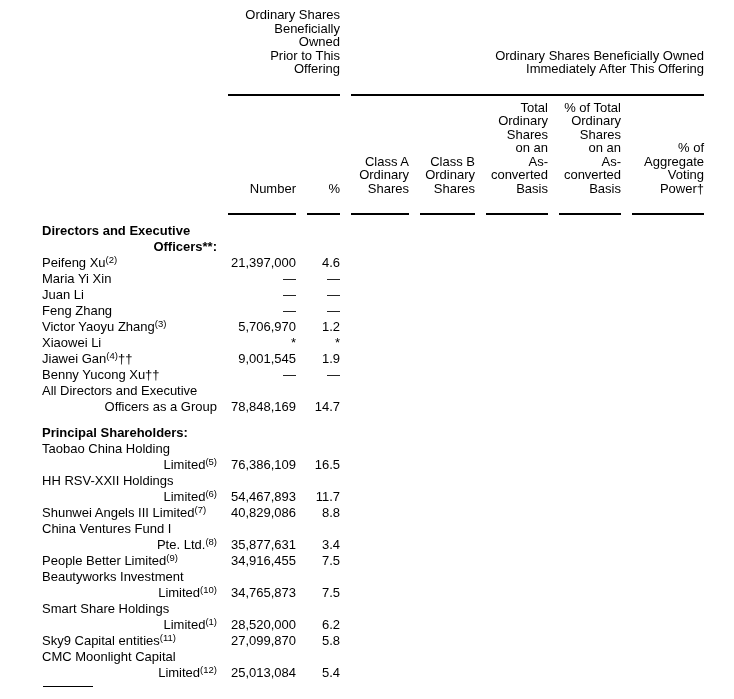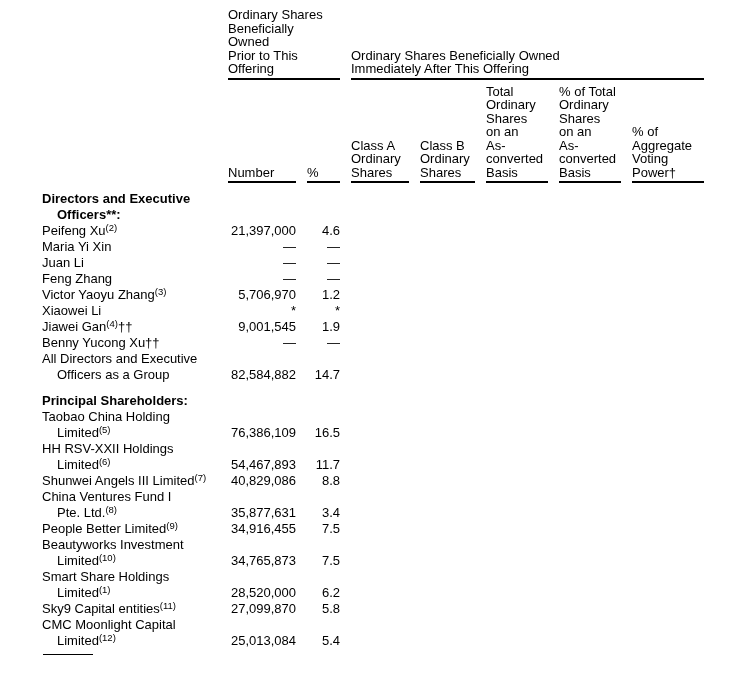--- a/index.html
+++ b/index.html
@@ -17,44 +17,44 @@
   }
   table.ownership {
     border-collapse: separate;
     border-spacing: 11px 0;
     table-layout: fixed;
     margin: 8px 0 0 31px;
   }
   thead th {
     font-weight: normal;
     vertical-align: bottom;
-    text-align: left;
+    text-align: right;
     white-space: pre-line;
     line-height: 13.5px;
-    padding: 0 0 2px 0;
+    padding: 0 0 18px 0;
     border-bottom: 2px solid #000;
   }
   thead td.nohead {
     border-bottom: none;
   }
   thead tr.colrow th {
     padding-top: 5px;
     margin-top: 28px;
   }
   tbody td {
     vertical-align: bottom;
     line-height: 16px;
     padding: 0;
   }
   tbody tr:first-child td {
     padding-top: 8px;
   }
   td.name { text-align: left; }
   td.name .ln { white-space: nowrap; }
-  td.name .ln2 { padding-left: 15px; }
+  td.name .ln2 { padding-left: 15px; text-align: right; }
   td.num {
     text-align: right;
     white-space: nowrap;
   }
   tr.section td { font-weight: bold; }
   tr.spacer td { height: 10px; line-height: 10px; padding: 0; }
   sup {
     font-size: 9.5px;
     line-height: 0;
     position: relative;
@@ -226,21 +226,21 @@
           <td></td>
           <td></td>
           <td></td>
           <td></td>
         </tr>
         <tr class="datarow">
           <td class="name">
             <div class="ln">All Directors and Executive</div>
             <div class="ln ln2">Officers as a Group</div>
           </td>
-          <td class="num">82,584,882</td>
+          <td class="num">78,848,169</td>
           <td class="num">14.7</td>
           <td></td>
           <td></td>
           <td></td>
           <td></td>
           <td></td>
         </tr>
         <tr class="spacer">
           <td colspan="8"></td>
         </tr>

